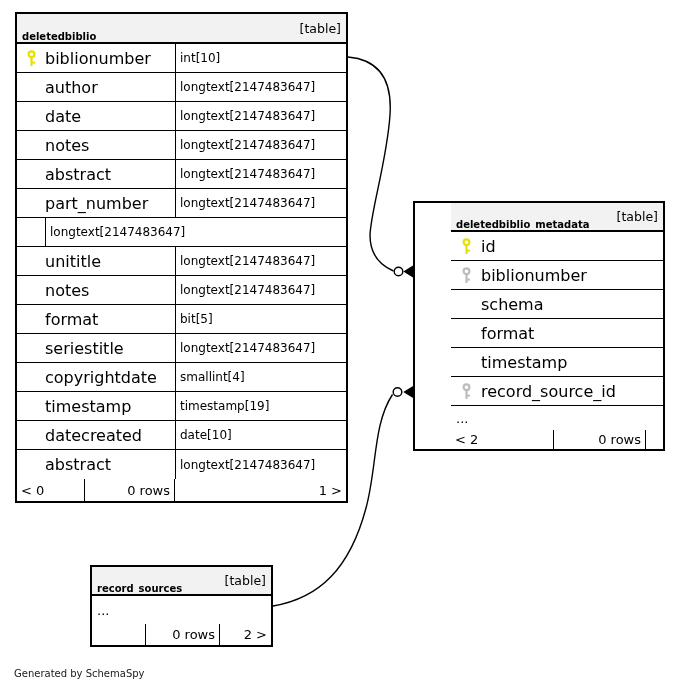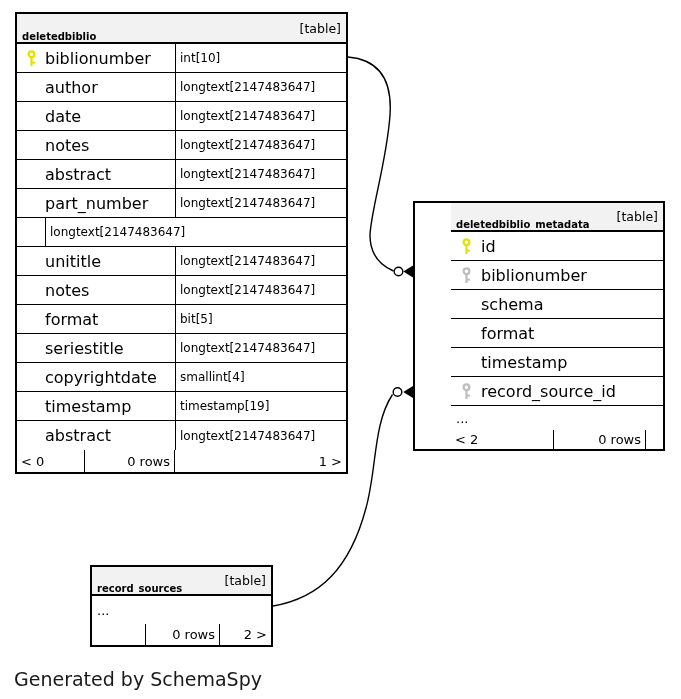--- a/index.html
+++ b/index.html
@@ -36,21 +36,21 @@
   .t1{left:413px;top:201px;width:252px;padding-left:36px;}
   .t1 .tbl-header{height:29px;}
   .t1 .tbl-footer{height:19px;}
   .t1 .f-left{width:103px;}
   .t1 .f-center{width:92px;}
   .t2{left:90px;top:565px;width:183px;}
   .t2 .tbl-header{height:29px;}
   .t2 .tbl-footer{height:21px;}
   .t2 .f-left{width:54px;}
   .t2 .f-center{width:74px;}
-  .caption{position:absolute;left:14px;top:668px;font-size:19px;color:#1a1a1a;}
+  .caption{position:absolute;left:14px;top:668px;font-size:10px;color:#1a1a1a;}
 </style>
 </head>
 <body>
 
 <div class="canvas">
 
   <svg class="edges" width="681" height="699" viewBox="0 0 681 699">
     <g>
       <path d="M348 57 C383 60 392 85 390 115 C387 160 371 210 370 235 C370 252 377 264 393.5 271" fill="none" stroke="#000" stroke-width="1.4"></path>
       <circle cx="398.5" cy="271.5" r="4.3" fill="#fff" stroke="#000" stroke-width="1.4"></circle>
@@ -134,20 +134,25 @@
           <span class="namecell">copyrightdate</span>
           <span class="typecell">smallint[4]</span>
         </div>
         <div class="row">
           <span class="keycell"></span>
           <span class="namecell">timestamp</span>
           <span class="typecell">timestamp[19]</span>
         </div>
         <div class="row">
           <span class="keycell"></span>
+          <span class="namecell">datecreated</span>
+          <span class="typecell">date[10]</span>
+        </div>
+        <div class="row">
+          <span class="keycell"></span>
           <span class="namecell">abstract</span>
           <span class="typecell">longtext[2147483647]</span>
         </div>
       </div>
     <div class="tbl-footer">
       <span class="fcell f-left">&lt; 0</span>
       <span class="fcell f-center">0 rows</span>
       <span class="fcell f-right">1 &gt;</span>
     </div>
   </div>

